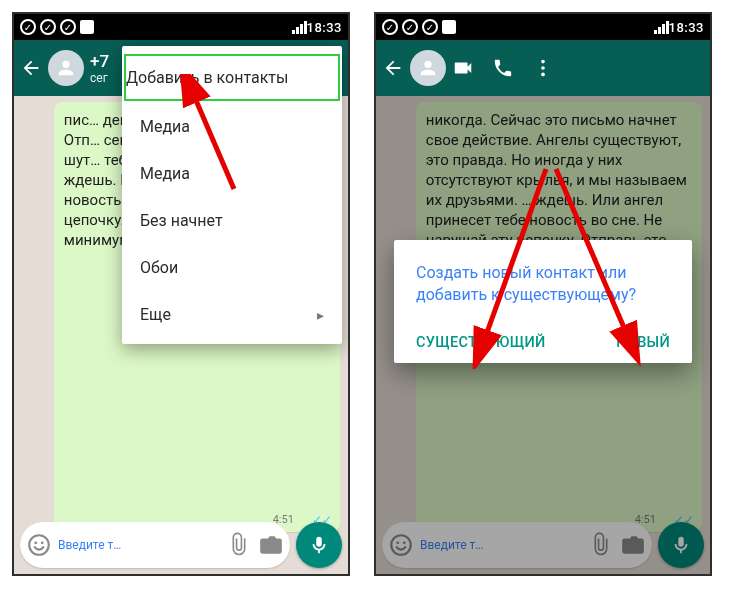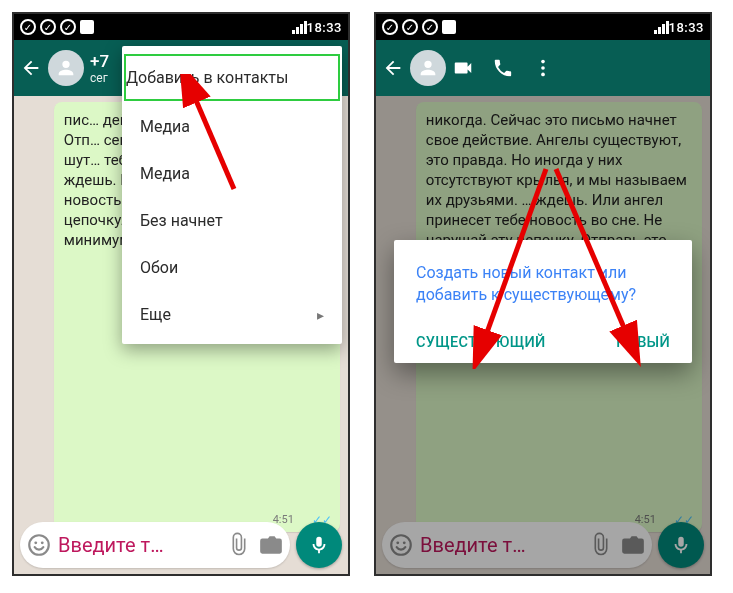--- a/index.html
+++ b/index.html
@@ -112,21 +112,21 @@
     flex: 1;
     background: #fff;
     border-radius: 24px;
     height: 46px;
     display: flex; align-items: center;
     gap: 6px;
     padding: 0 6px;
     box-shadow: 0 1px 2px rgba(0,0,0,.15);
   }
   .pill .pic { width: 26px; height: 26px; fill: #8a8a8a; }
-  .pill .ph { flex: 1; color: #be185d; font-size: 20px; white-space: nowrap; overflow: hidden; text-overflow: ellipsis; }
+  .pill .ph { flex: 1; color: #3b82f6; font-size: 12px; white-space: nowrap; overflow: hidden; text-overflow: ellipsis; }
   .micbtn {
     width: 46px; height: 46px; border-radius: 50%;
     background: #00897b;
     display: flex; align-items: center; justify-content: center;
     box-shadow: 0 1px 3px rgba(0,0,0,.3);
   }
   .micbtn svg { fill: #fff; width: 22px; height: 22px; }
 
   
   .ovmenu {

